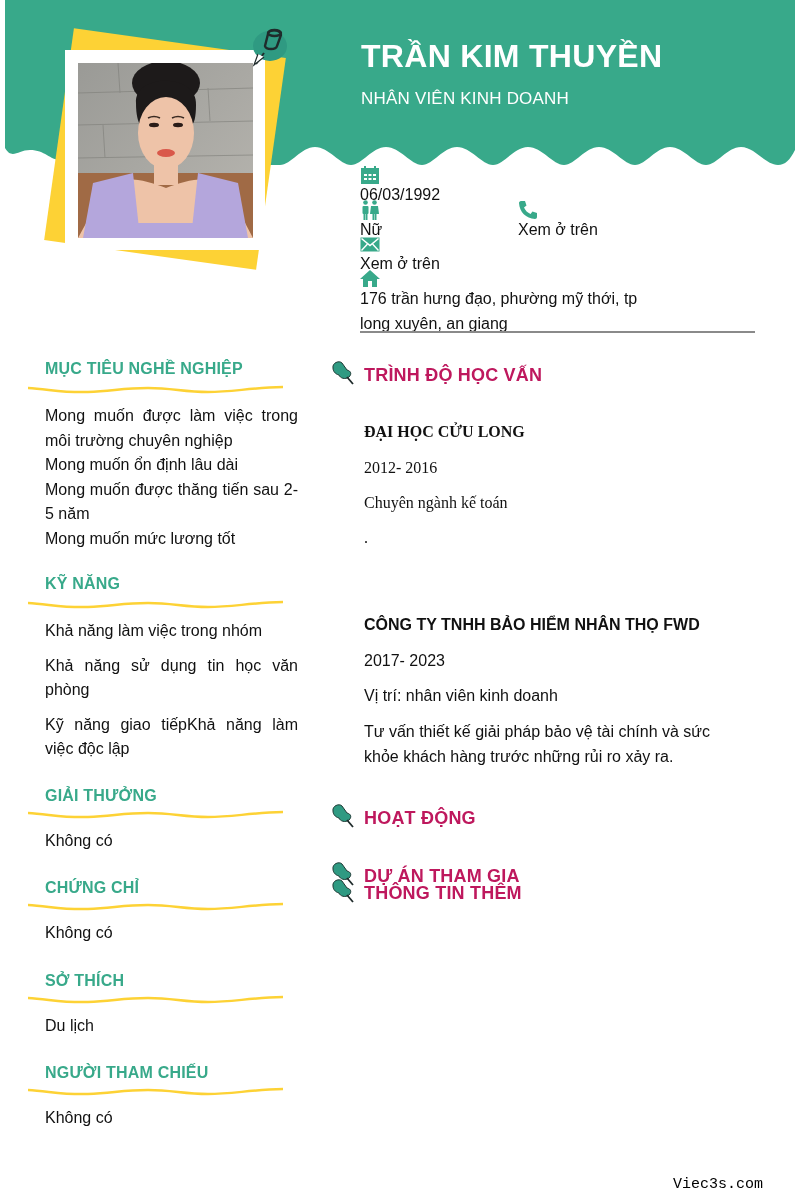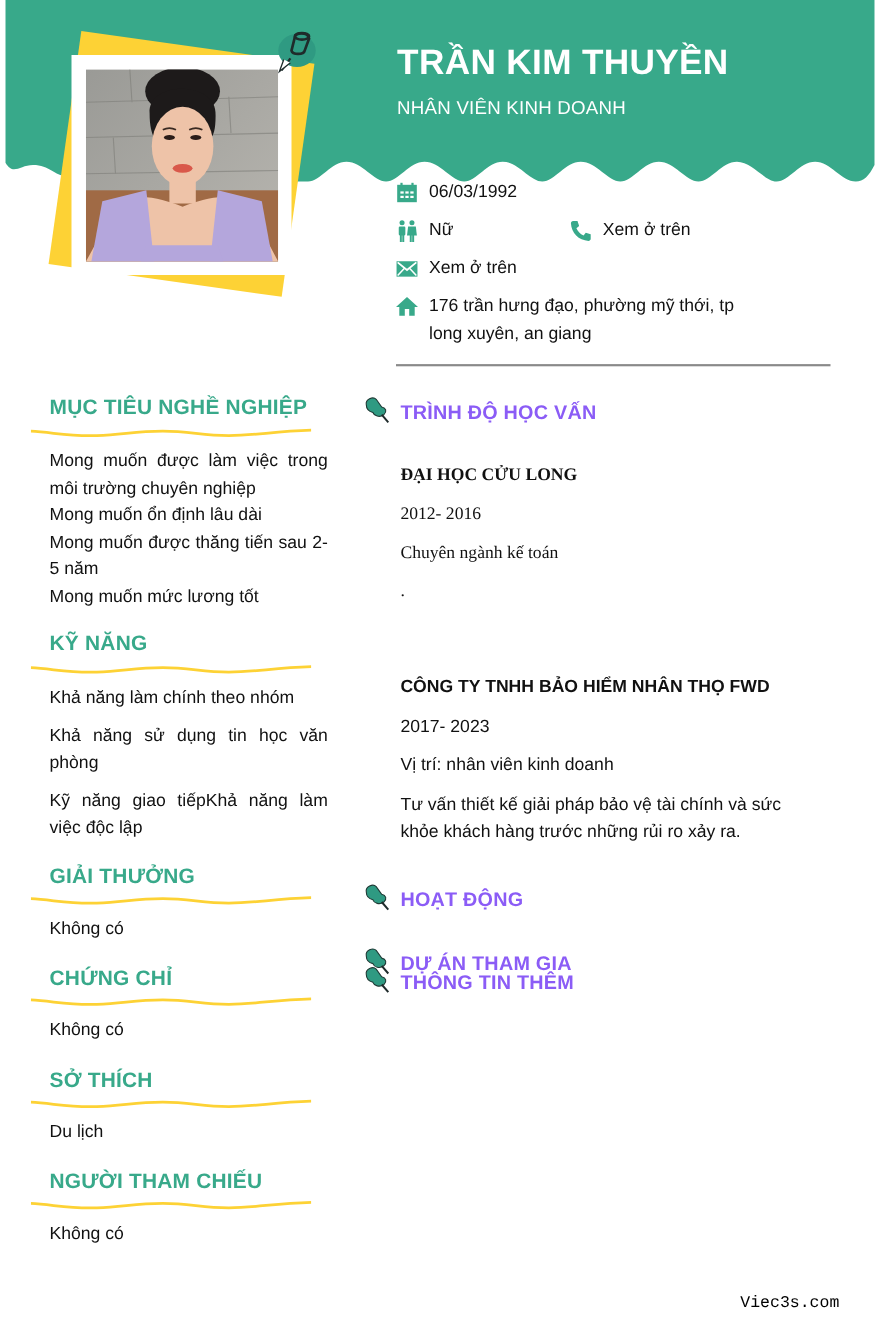--- a/index.html
+++ b/index.html
@@ -11,36 +11,36 @@
     .photo-wrap { position: absolute; left: 0; top: 0; width: 320px; height: 290px; }
     .yellow-card { position: absolute; left: 58px; top: 42px; width: 214px; height: 214px; background: #fdd235; transform: rotate(8deg); }
     .photo-frame { position: absolute; left: 65px; top: 50px; width: 200px; height: 200px; background: #ffffff; }
     .photo { position: absolute; left: 13px; top: 13px; width: 175px; height: 175px; overflow: hidden; }
     .pin-top { position: absolute; left: 246px; top: 24px; width: 48px; height: 48px; }
 
     .name { position: absolute; left: 361px; top: 38px; font-size: 32px; font-weight: bold; color: #ffffff; letter-spacing: 0.3px; white-space: nowrap; }
     .title { position: absolute; left: 361px; top: 89px; font-size: 17px; color: #ffffff; letter-spacing: 0.2px; white-space: nowrap; }
 
     .contact { position: absolute; left: 360px; top: 160px; width: 395px; font-size: 16px; color: #111; }
-    .c-row { position: absolute; display: flex; align-items: flex-start; white-space: nowrap; }
+    .c-row { position: absolute; display: flex; align-items: flex-start; white-space: nowrap; flex-direction: column; }
     .c-icon { width: 20px; height: 20px; margin-right: 10px; display: inline-flex; align-items: center; justify-content: center; }
     .c-text { line-height: 25px; margin-top: -3px; }
     .contact-divider { position: absolute; left: 360px; top: 331px; width: 395px; height: 2px; background: #8a8a8a; }
 
     .left-col { position: absolute; left: 28px; top: 355px; width: 272px; }
     .l-section { position: absolute; left: 0; width: 272px; }
-    .l-head { font-size: 19px; font-weight: bold; color: #38a98a; margin-left: 17px; letter-spacing: 0.2px; white-space: nowrap; }
+    .l-head { font-size: 16px; font-weight: bold; color: #38a98a; margin-left: 17px; letter-spacing: 0.2px; white-space: nowrap; }
     .l-wave { display: block; width: 255px; height: 14px; margin-top: 2px; }
     .l-body { margin-left: 17px; width: 253px; font-size: 16px; line-height: 24.5px; color: #111; }
     .l-body p { text-align: justify; }
 
     .r-section { position: absolute; left: 330px; width: 430px; }
     .r-head { display: flex; align-items: center; white-space: nowrap; }
     .r-pin { width: 26px; height: 26px; margin-right: 8px; margin-top: -6px; }
-    .r-title { font-size: 18px; font-weight: bold; color: #8b5cf6; letter-spacing: 0.2px; }
+    .r-title { font-size: 18px; font-weight: bold; color: #be185d; letter-spacing: 0.2px; }
     .r-body { margin-left: 34px; font-size: 16px; color: #111; }
     .r-body .org { font-weight: bold; font-size: 16px; }
 
     .footer { position: absolute; left: 673px; top: 1176px; font-family: "Liberation Mono", "DejaVu Sans Mono", monospace; font-size: 15px; color: #000000; }
   </style>
 </head>
 <body>
 
 <svg class="header-bg" viewBox="0 0 800 175" width="800" height="175">
   <path fill="#38a98a" d="M5,0 L795,0 L795,150
@@ -195,21 +195,21 @@
       <p>Mong muốn mức lương tốt</p>
     </div>
   </div>
 
   <div class="l-section" style="top:220px;">
     <div class="l-head">KỸ NĂNG</div>
     <svg class="l-wave" viewBox="0 0 255 14">
         <path d="M0,8 C20,9 35,13 60,12 C85,11 95,8 120,8 C145,8 155,12 180,12 C205,12 220,8 255,7" stroke="#fdd235" stroke-width="2.5" fill="none"></path>
       </svg>
     <div class="l-body" style="margin-top:10px;">
-      <p style="margin-bottom:10px;">Khả năng làm chính theo nhóm</p>
+      <p style="margin-bottom:10px;">Khả năng làm việc trong nhóm</p>
       <p style="margin-bottom:10px;">Khả năng sử dụng tin học văn phòng</p>
       <p>Kỹ năng giao tiếpKhả năng làm việc độc lập</p>
     </div>
   </div>
 
   <div class="l-section" style="top:432px;">
     <div class="l-head">GIẢI THƯỞNG</div>
     <svg class="l-wave" viewBox="0 0 255 14">
         <path d="M0,6 C20,7 35,11 60,10 C85,9 95,6 120,6 C145,6 155,10 180,10 C205,10 220,6 255,5" stroke="#fdd235" stroke-width="2.5" fill="none"></path>
       </svg>

